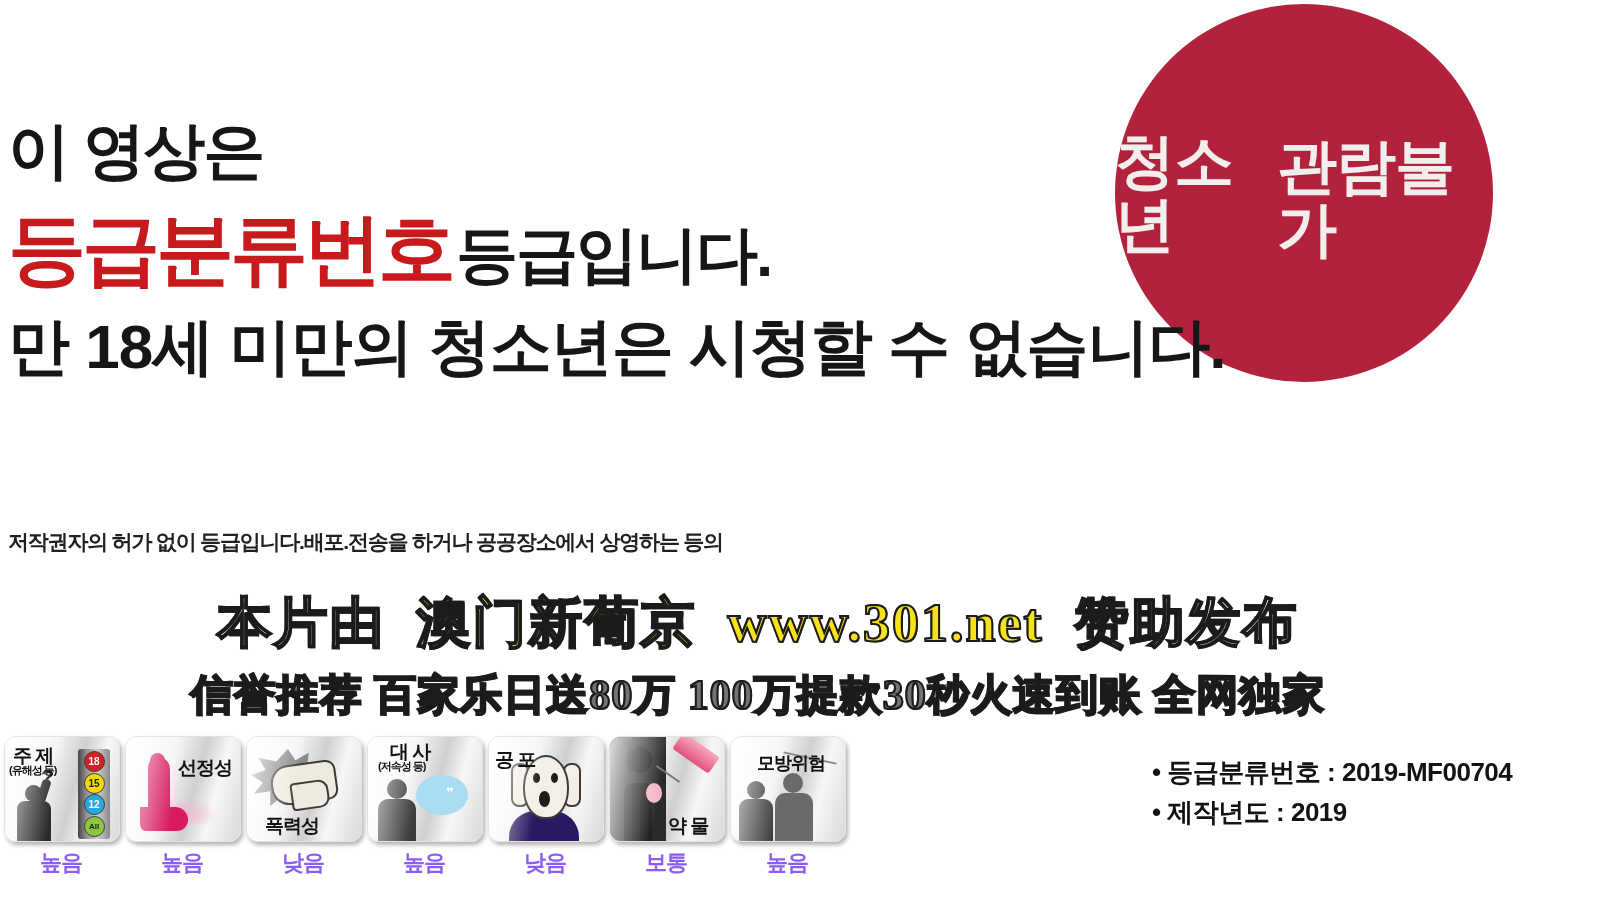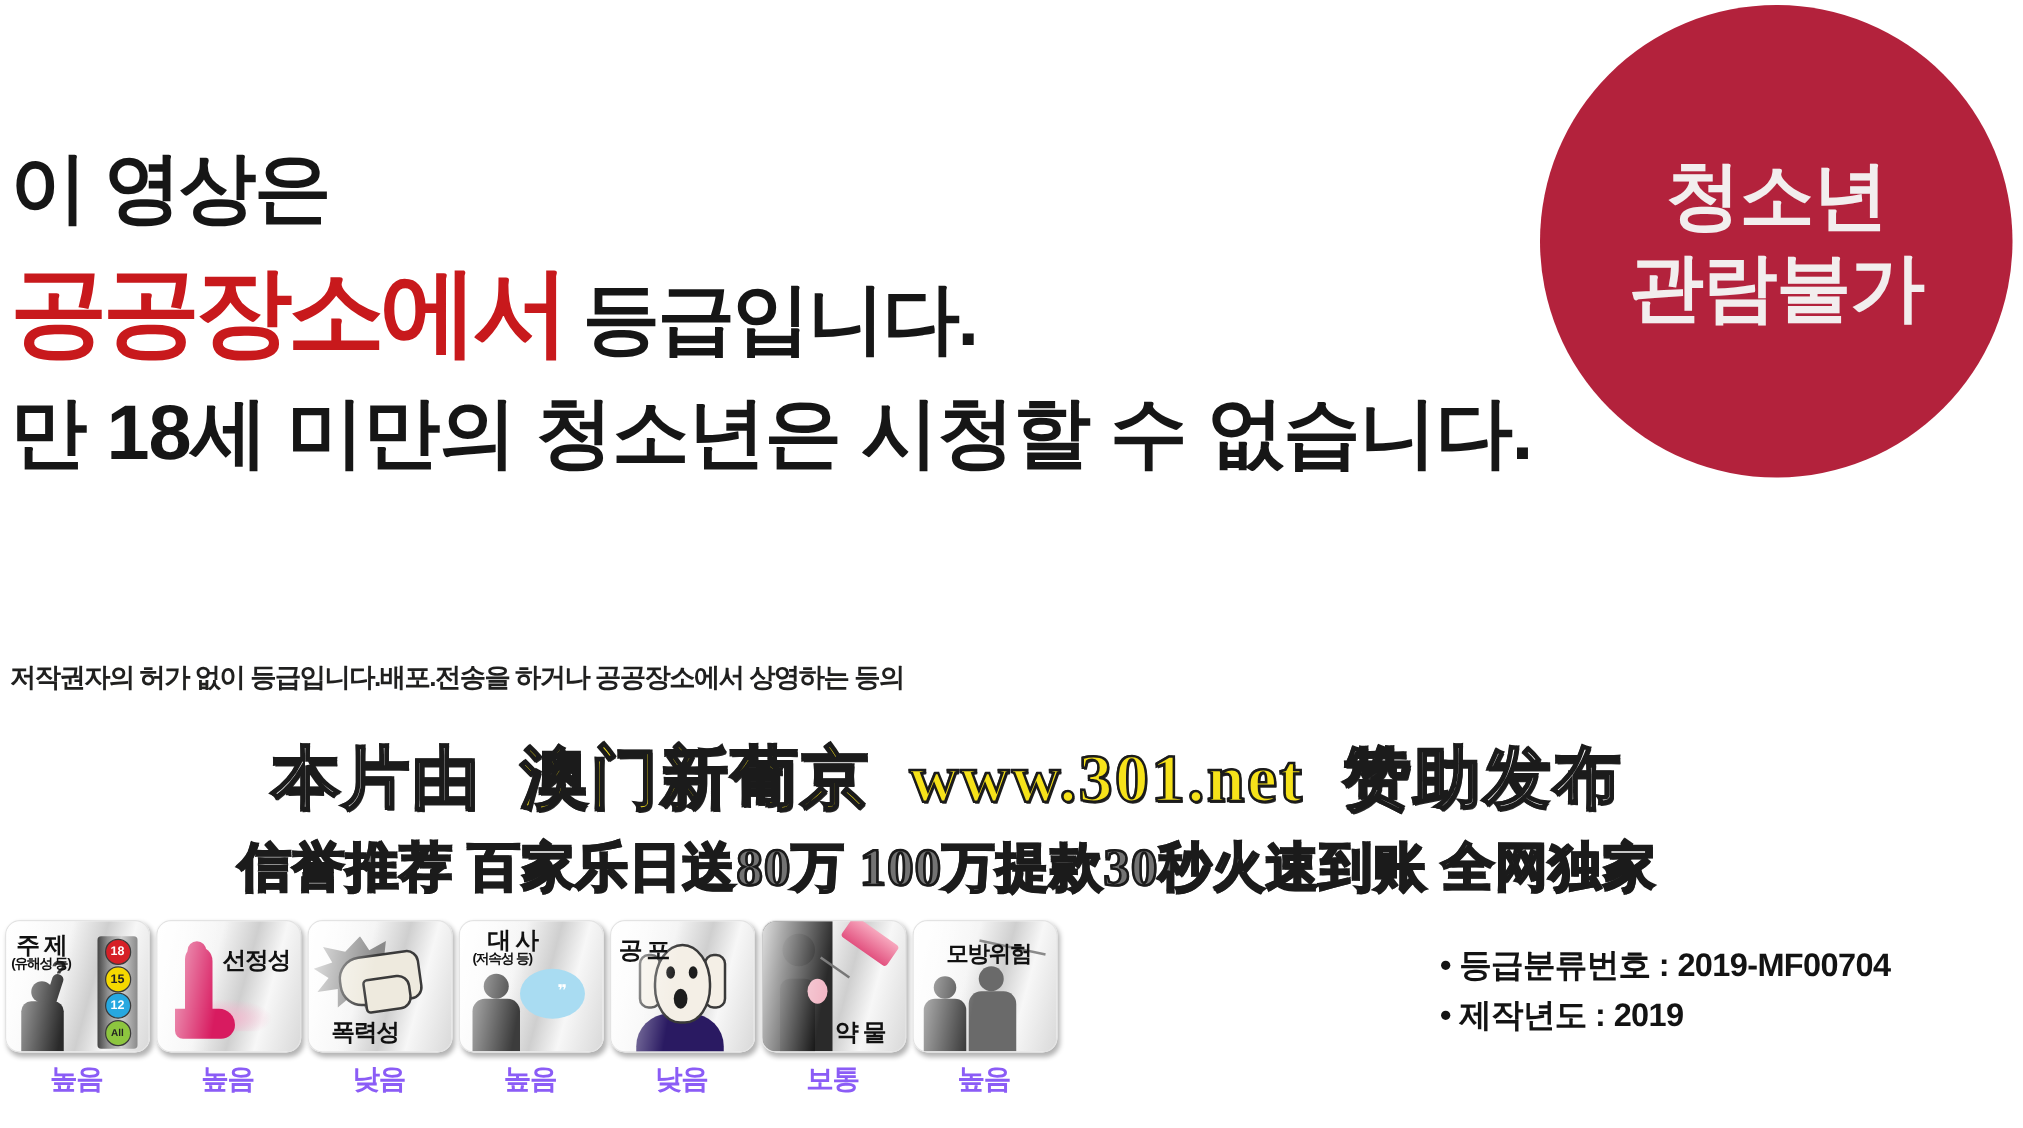--- a/index.html
+++ b/index.html
@@ -1,35 +1,35 @@
 <!DOCTYPE html>
 <html><head>
 <meta charset="utf-8">
 <style>
   html,body{margin:0;padding:0;background:#ffffff;}
   body{width:1618px;height:902px;position:relative;overflow:hidden;
        font-family:"Liberation Sans","DejaVu Sans",sans-serif;color:#1a1a1a;}
 
   
   #rating-badge{
-    position:absolute;left:1232px;top:4px;width:378px;height:378px;
+    position:absolute;left:1115px;top:4px;width:378px;height:378px;
     border-radius:50%;background:#b3223c;
-    display:flex;flex-direction:column;align-items:center;justify-content:center;
+    display:flex;flex-direction:row;align-items:center;justify-content:center;
     color:#f2eeee;font-weight:700;letter-spacing:-1px;line-height:1.05;
   }
   #rating-badge .bl1{font-size:60px;}
   #rating-badge .bl2{font-size:60px;margin-top:10px;}
 
   
   #headline{position:absolute;left:8px;top:120px;width:1160px;}
   .hl-line{font-weight:700;color:#161616;letter-spacing:-2px;white-space:nowrap;}
   #hl-line1{font-size:62px;line-height:1;}
   #hl-line2{font-size:70px;line-height:1;margin-top:28px;}
   #hl-line2 .em{color:#c8191c;font-size:78px;letter-spacing:-4px;}
-  #hl-line2 .rest{font-size:62px;margin-left:14px;letter-spacing:-2px;}
+  #hl-line2 .rest{font-size:62px;margin-left:4px;letter-spacing:-2px;}
   #hl-line3{font-size:62px;line-height:1;margin-top:28px;letter-spacing:-1px;}
 
   
   #fineprint{position:absolute;left:8px;top:528px;width:1200px;}
   .fp-line{font-size:21px;font-weight:700;color:#20201f;letter-spacing:-1.2px;
            white-space:nowrap;}
   #fp-line2{margin-top:38px;}
 
   
   #watermark{position:absolute;left:0;top:596px;width:1516px;
@@ -171,21 +171,21 @@
 </head>
 <body>
 
 <div id="rating-badge">
   <div class="bl1">청소년</div>
   <div class="bl2">관람불가</div>
 </div>
 
 <div id="headline">
   <div class="hl-line" id="hl-line1">이 영상은</div>
-  <div class="hl-line" id="hl-line2"><span class="em">공공장소에서</span><span class="rest">등급입니다.</span></div>
+  <div class="hl-line" id="hl-line2"><span class="em">등급분류번호</span><span class="rest">등급입니다.</span></div>
   <div class="hl-line" id="hl-line3">만 18세 미만의 청소년은 시청할 수 없습니다.</div>
 </div>
 
 <div id="fineprint">
   <div class="fp-line" id="fp-line1">저작권자의 허가 없이 등급입니다.배포.전송을 하거나 공공장소에서 상영하는 등의</div>
 </div>
 
 <div id="watermark">
   <div id="wm-line1"><span class="wm-white">本片由</span>&nbsp; <span class="wm-yellow">澳门新葡京</span>&nbsp; <span class="wm-yellow">www.301.net</span>&nbsp; <span class="wm-white">赞助发布</span></div>
   <div id="wm-line2">信誉推荐 百家乐日送80万 100万提款30秒火速到账 全网独家</div>

